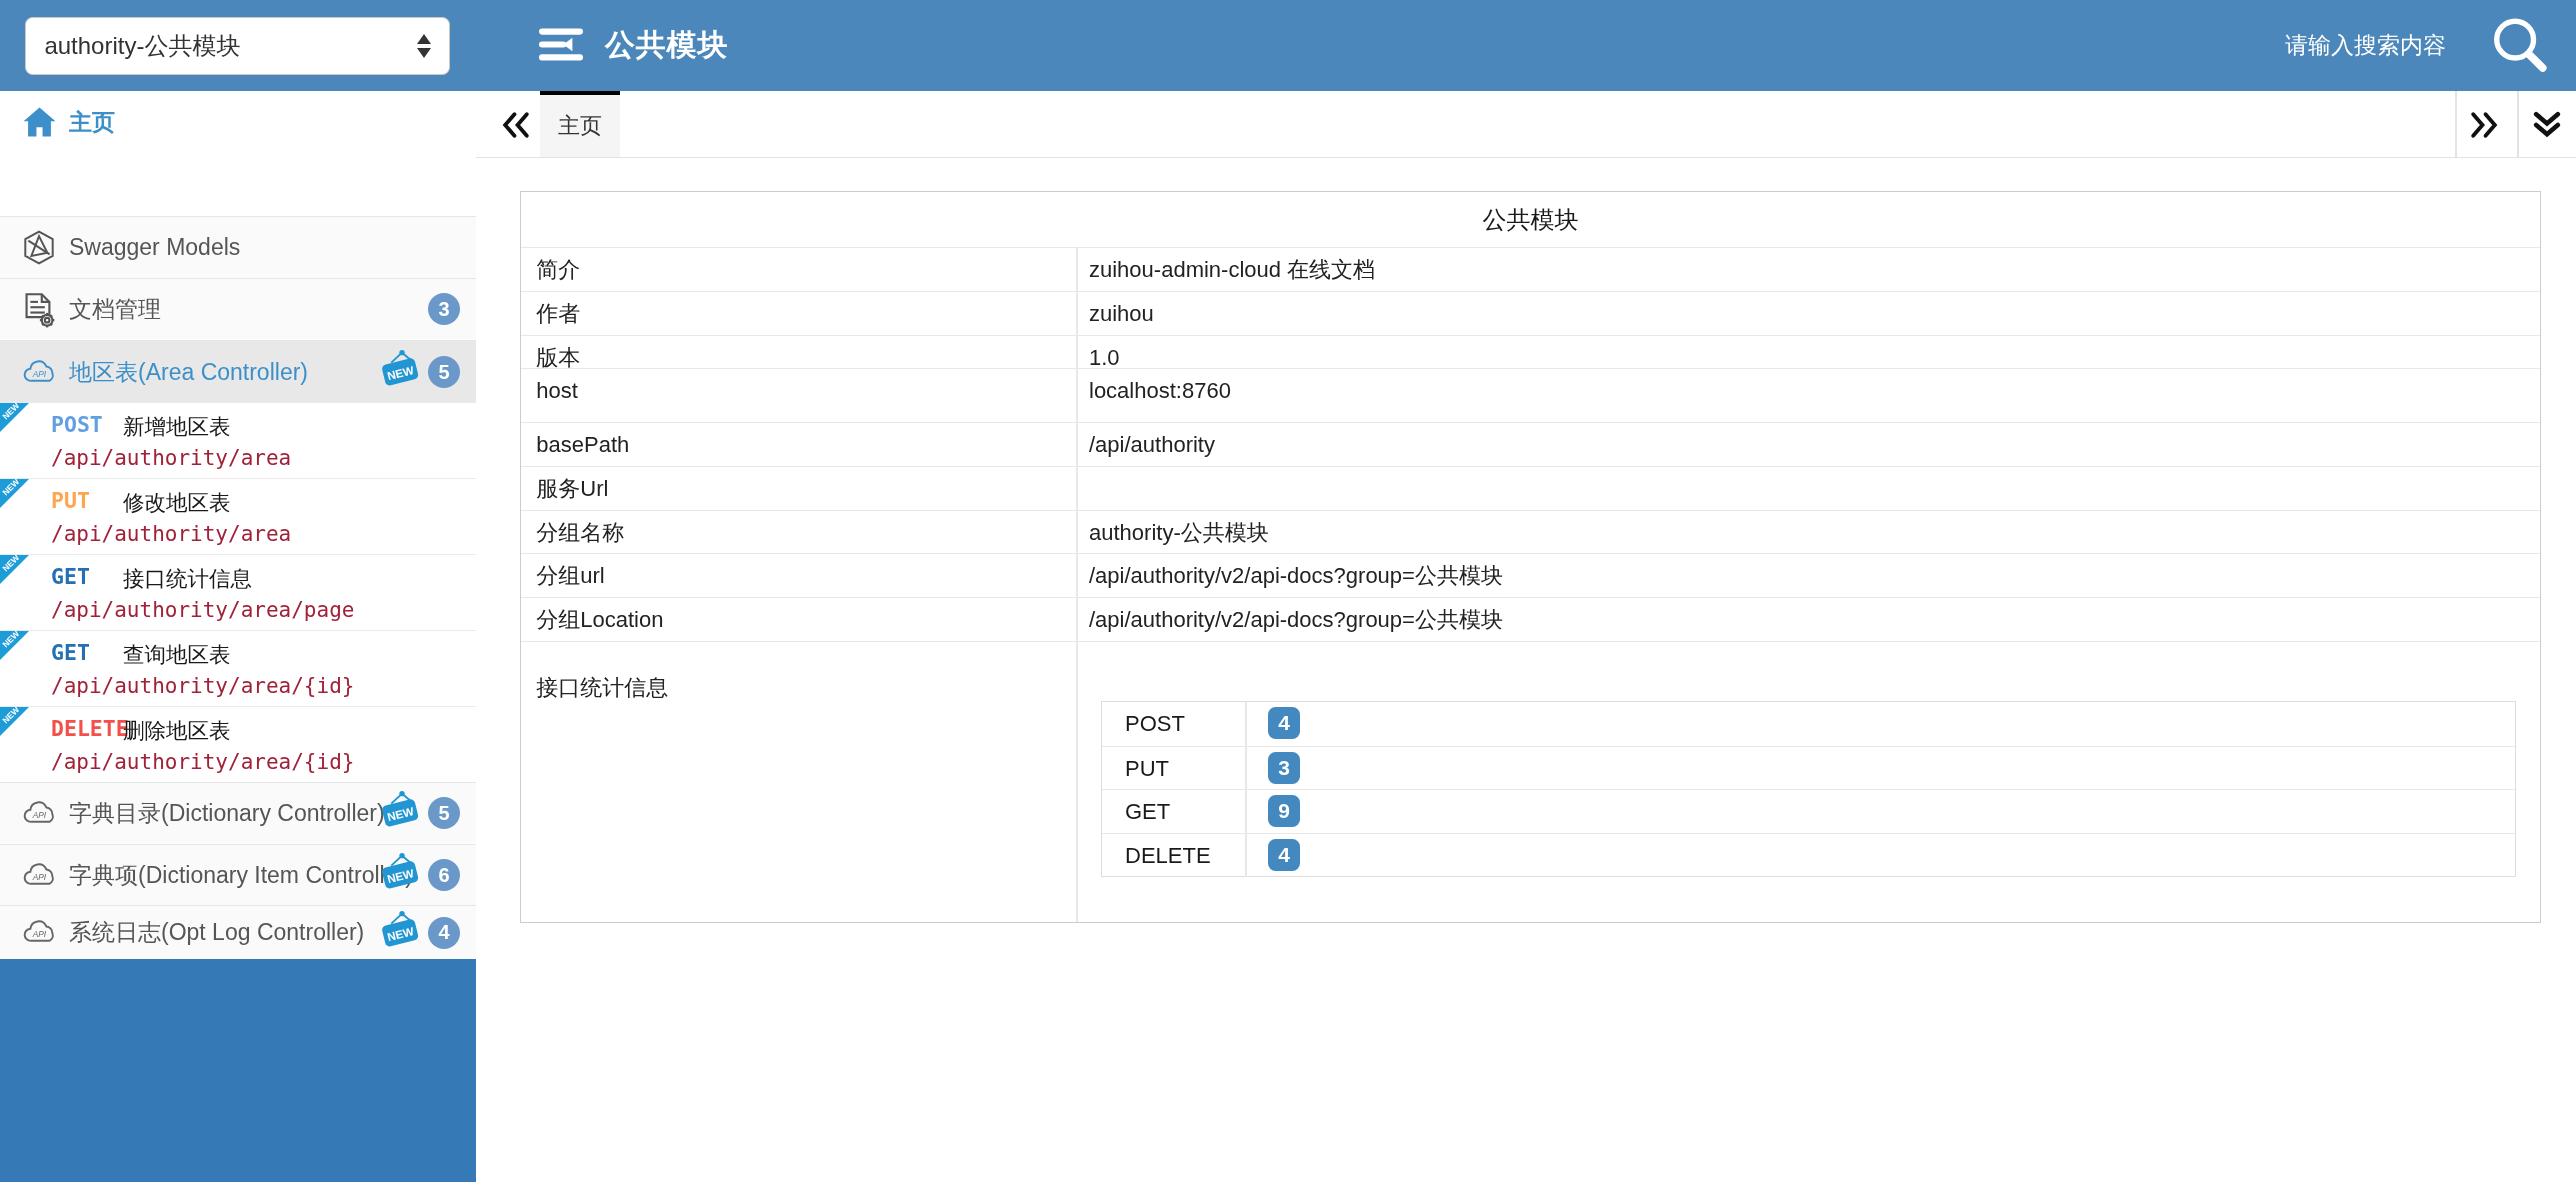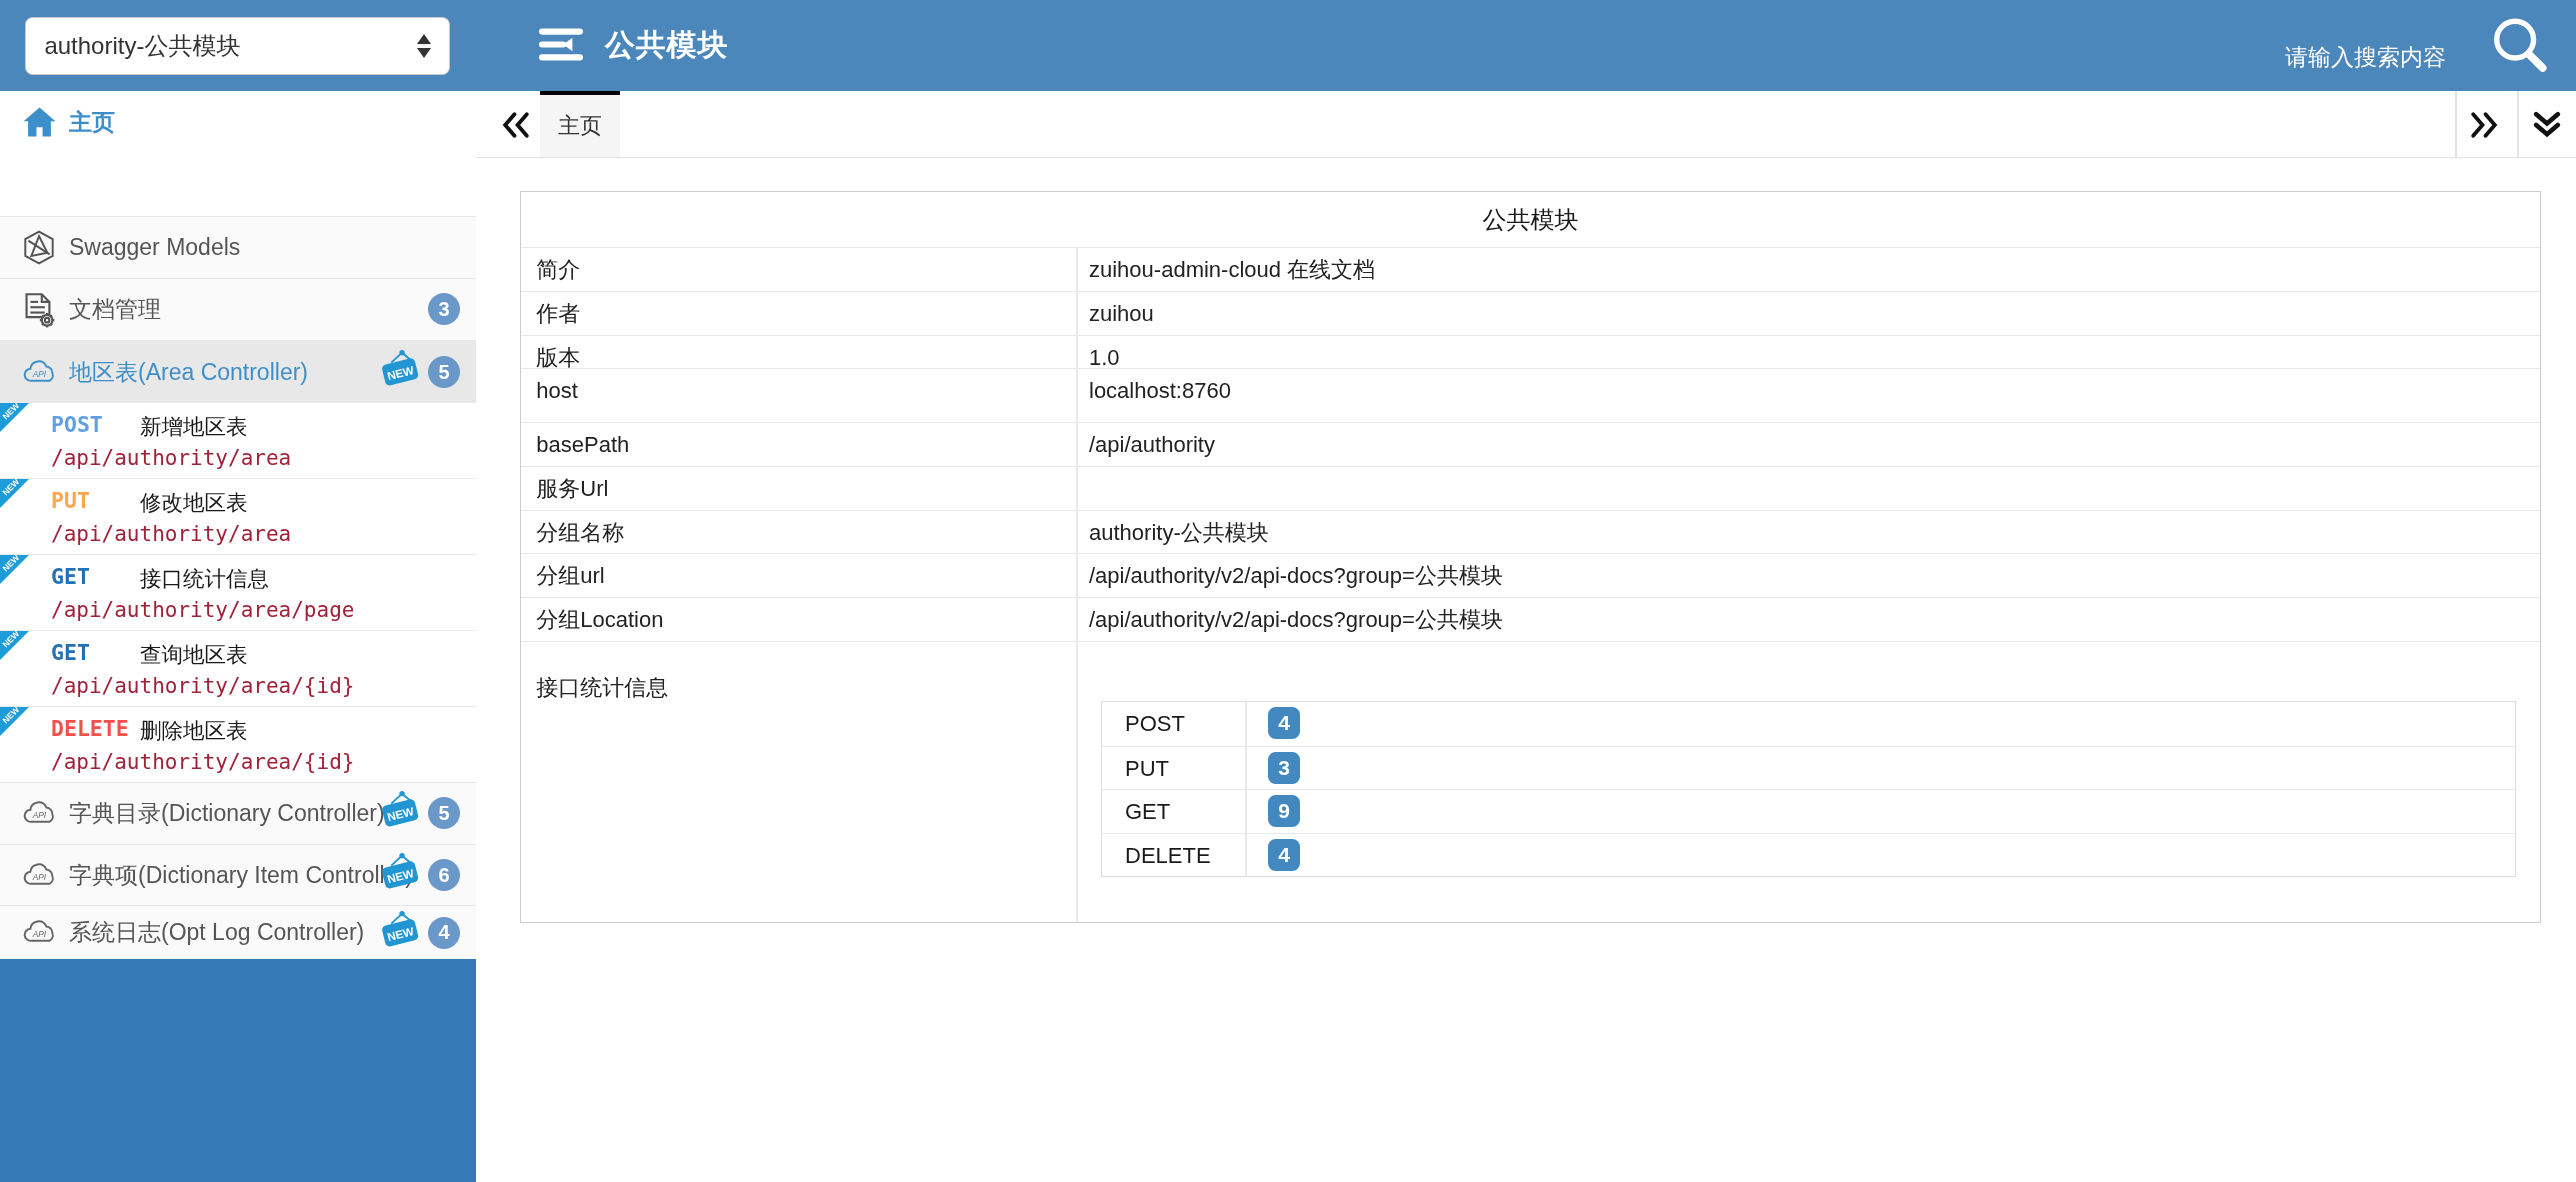--- a/index.html
+++ b/index.html
@@ -10,21 +10,21 @@
   .header { position:absolute; left:0; top:0; width:2576px; height:91px; background:#4b87ba; }
   .group-select { position:absolute; left:25px; top:17px; width:425px; height:58px; background:#fff;
     border:0.8px solid #c9c9c9; border-radius:7.7px; display:flex; align-items:center; padding:0 18.4px;
     font-size:24px; color:#333; cursor:pointer; }
   .group-select .sel-text { flex:1; white-space:nowrap; overflow:hidden; }
   .sel-arrows { display:flex; flex-direction:column; align-items:center; gap:4.6px; margin-left:9.2px; }
   .sel-arrows .up { width:0; height:0; border-left:7.7px solid transparent; border-right:7.7px solid transparent; border-bottom:10px solid #333; }
   .sel-arrows .dn { width:0; height:0; border-left:7.7px solid transparent; border-right:7.7px solid transparent; border-top:10px solid #333; }
   .header-title { position:absolute; left:537px; top:0; height:91px; display:flex; align-items:center; gap:20px; color:#fff; }
   .header-title .t { font-size:30px; font-weight:bold; letter-spacing:0.8px; }
-  .search-box { position:absolute; right:130px; top:12px; height:91px; display:flex; align-items:center; }
+  .search-box { position:absolute; right:130px; top:0; height:91px; display:flex; align-items:center; }
   .search-input { background:transparent; border:none; outline:none; width:322px; text-align:right;
     font-size:23px; color:#fff; font-family:"Liberation Sans",sans-serif; }
   .search-input::placeholder { color:#fff; opacity:1; }
   .search-icon { position:absolute; right:21.5px; top:12.3px; cursor:pointer; }
 
   
   .sidebar { position:absolute; left:0; top:91px; width:476px; height:1092px; background:#fff; }
   .nav-row { position:absolute; left:0; width:476px; border-top:1.5px solid #e6e6e6; display:flex; align-items:center; cursor:pointer; }
   .nav-row .icon { position:absolute; left:21.5px; display:flex; align-items:center; }
   .nav-row .lbl { position:absolute; left:69px; font-size:23px; color:#555; white-space:nowrap; }
@@ -35,21 +35,21 @@
   .nav-row.selected .lbl { color:#3d8fc9; }
   .ctrl-lbl { font-size:22px; }
   .count-badge { position:absolute; left:428px; width:32px; height:32px; border-radius:50%; background:#6a99c9;
     color:#fff; font-size:20px; font-weight:bold; display:flex; align-items:center; justify-content:center; }
   .new-sign { position:absolute; left:379px; top:50%; transform:translateY(-54%); }
   .dotted-line { position:absolute; left:23px; top:311px; width:0; height:380px; border-left:2.3px dotted #9cc0dc; }
   .ep-row { position:absolute; left:0; width:476px; height:76px; background:#fff; border-top:1.5px solid #eaeaea; cursor:pointer; }
   .ep-tri { position:absolute; left:0; top:0; width:0; height:0; border-top:29px solid #1d9cd8; border-right:29px solid transparent; }
   .ep-tri-txt { position:absolute; left:0.8px; top:3.1px; color:#fff; font-size:8.4px; font-weight:bold; transform:rotate(-45deg); }
   .ep-method { position:absolute; left:51px; top:9.2px; font-family:"DejaVu Sans Mono",monospace; font-weight:bold; font-size:21.5px; }
-  .ep-title { position:absolute; left:123px; top:9.2px; font-size:21.5px; color:#1a1a1a;margin-left:17px; }
+  .ep-title { position:absolute; left:123px; top:9.2px; font-size:21.5px; color:#1a1a1a; }
   .ep-path { position:absolute; left:51px; top:43px; font-family:"DejaVu Sans Mono",monospace; font-size:21px; color:#a12138; }
   .m-post { color:#619fe3; } .m-put { color:#ffa54d; } .m-get { color:#2470b3; } .m-delete { color:#f2514b; }
   .sidebar-fill { position:absolute; left:0; top:868px; width:476px; height:224px; background:#3579b6; }
 
   
   .content { position:absolute; left:476px; top:91px; width:2100px; height:1092px; background:#fff; }
   .tabbar { position:absolute; left:0; top:0; width:2100px; height:67px; border-bottom:1.5px solid #e3e3e3; background:#fff; }
   .tab-scroll-left { position:absolute; left:23px; top:17px; cursor:pointer; }
   .tab { position:absolute; left:64px; top:0; width:80px; height:66px; background:#f5f5f5; border-top:4.6px solid #000;
     display:flex; align-items:center; justify-content:center; font-size:22px; color:#333; cursor:pointer; }

